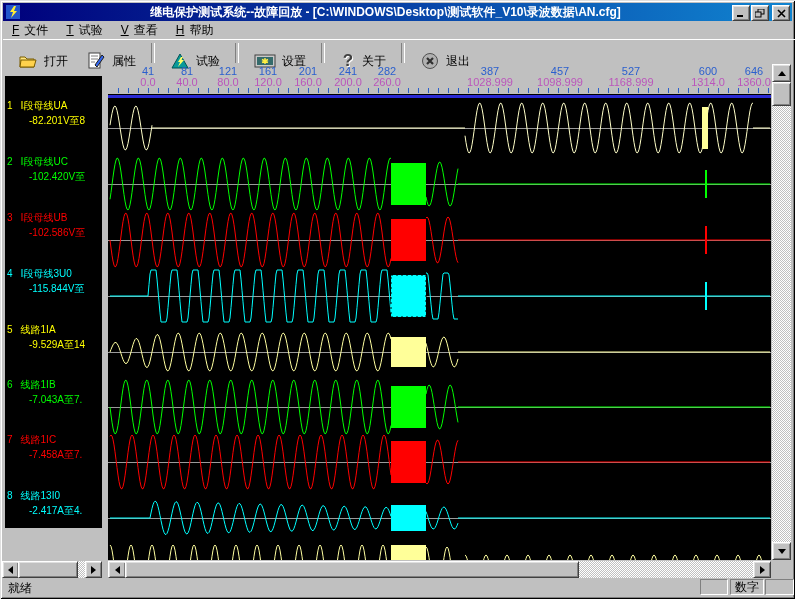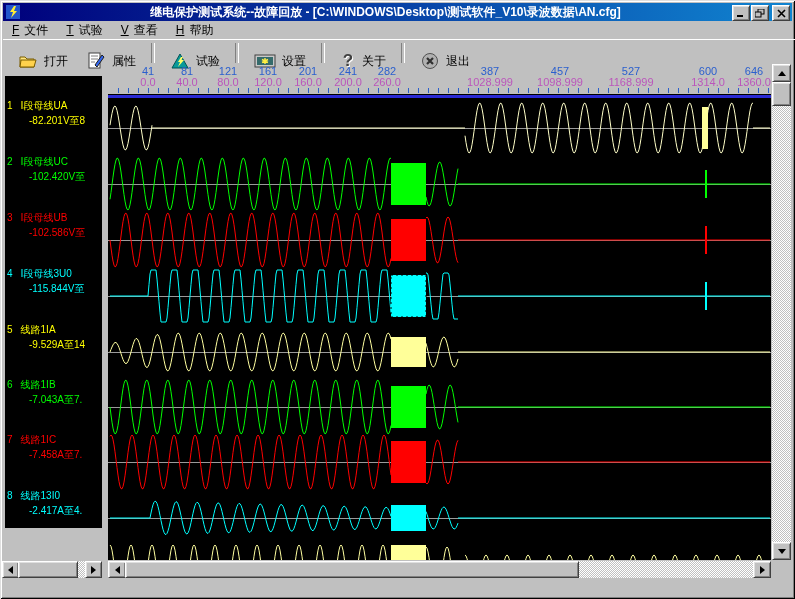--- a/index.html
+++ b/index.html
@@ -351,14 +351,20 @@
         <div class="arr-left"></div>
       </div>
     <div class="sb-thumb" style="left:16px;top:0;width:58px;height:15px;"></div>
     <div class="sb-btn" style="right:0;top:0;width:15px;height:15px;">
         <div class="arr-right"></div>
       </div>
   </div>
 
   <div class="sb-corner"></div>
 
+  <div class="statusbar">
+    <span class="sb-ready">就绪</span>
+    <div class="sb-panel" style="left:697px;width:26px;"></div>
+    <div class="sb-panel" style="left:727px;width:32px;">数字</div>
+    <div class="sb-panel" style="left:762px;width:27px;"></div>
+  </div>
 
 </div>
 
 </body></html>

